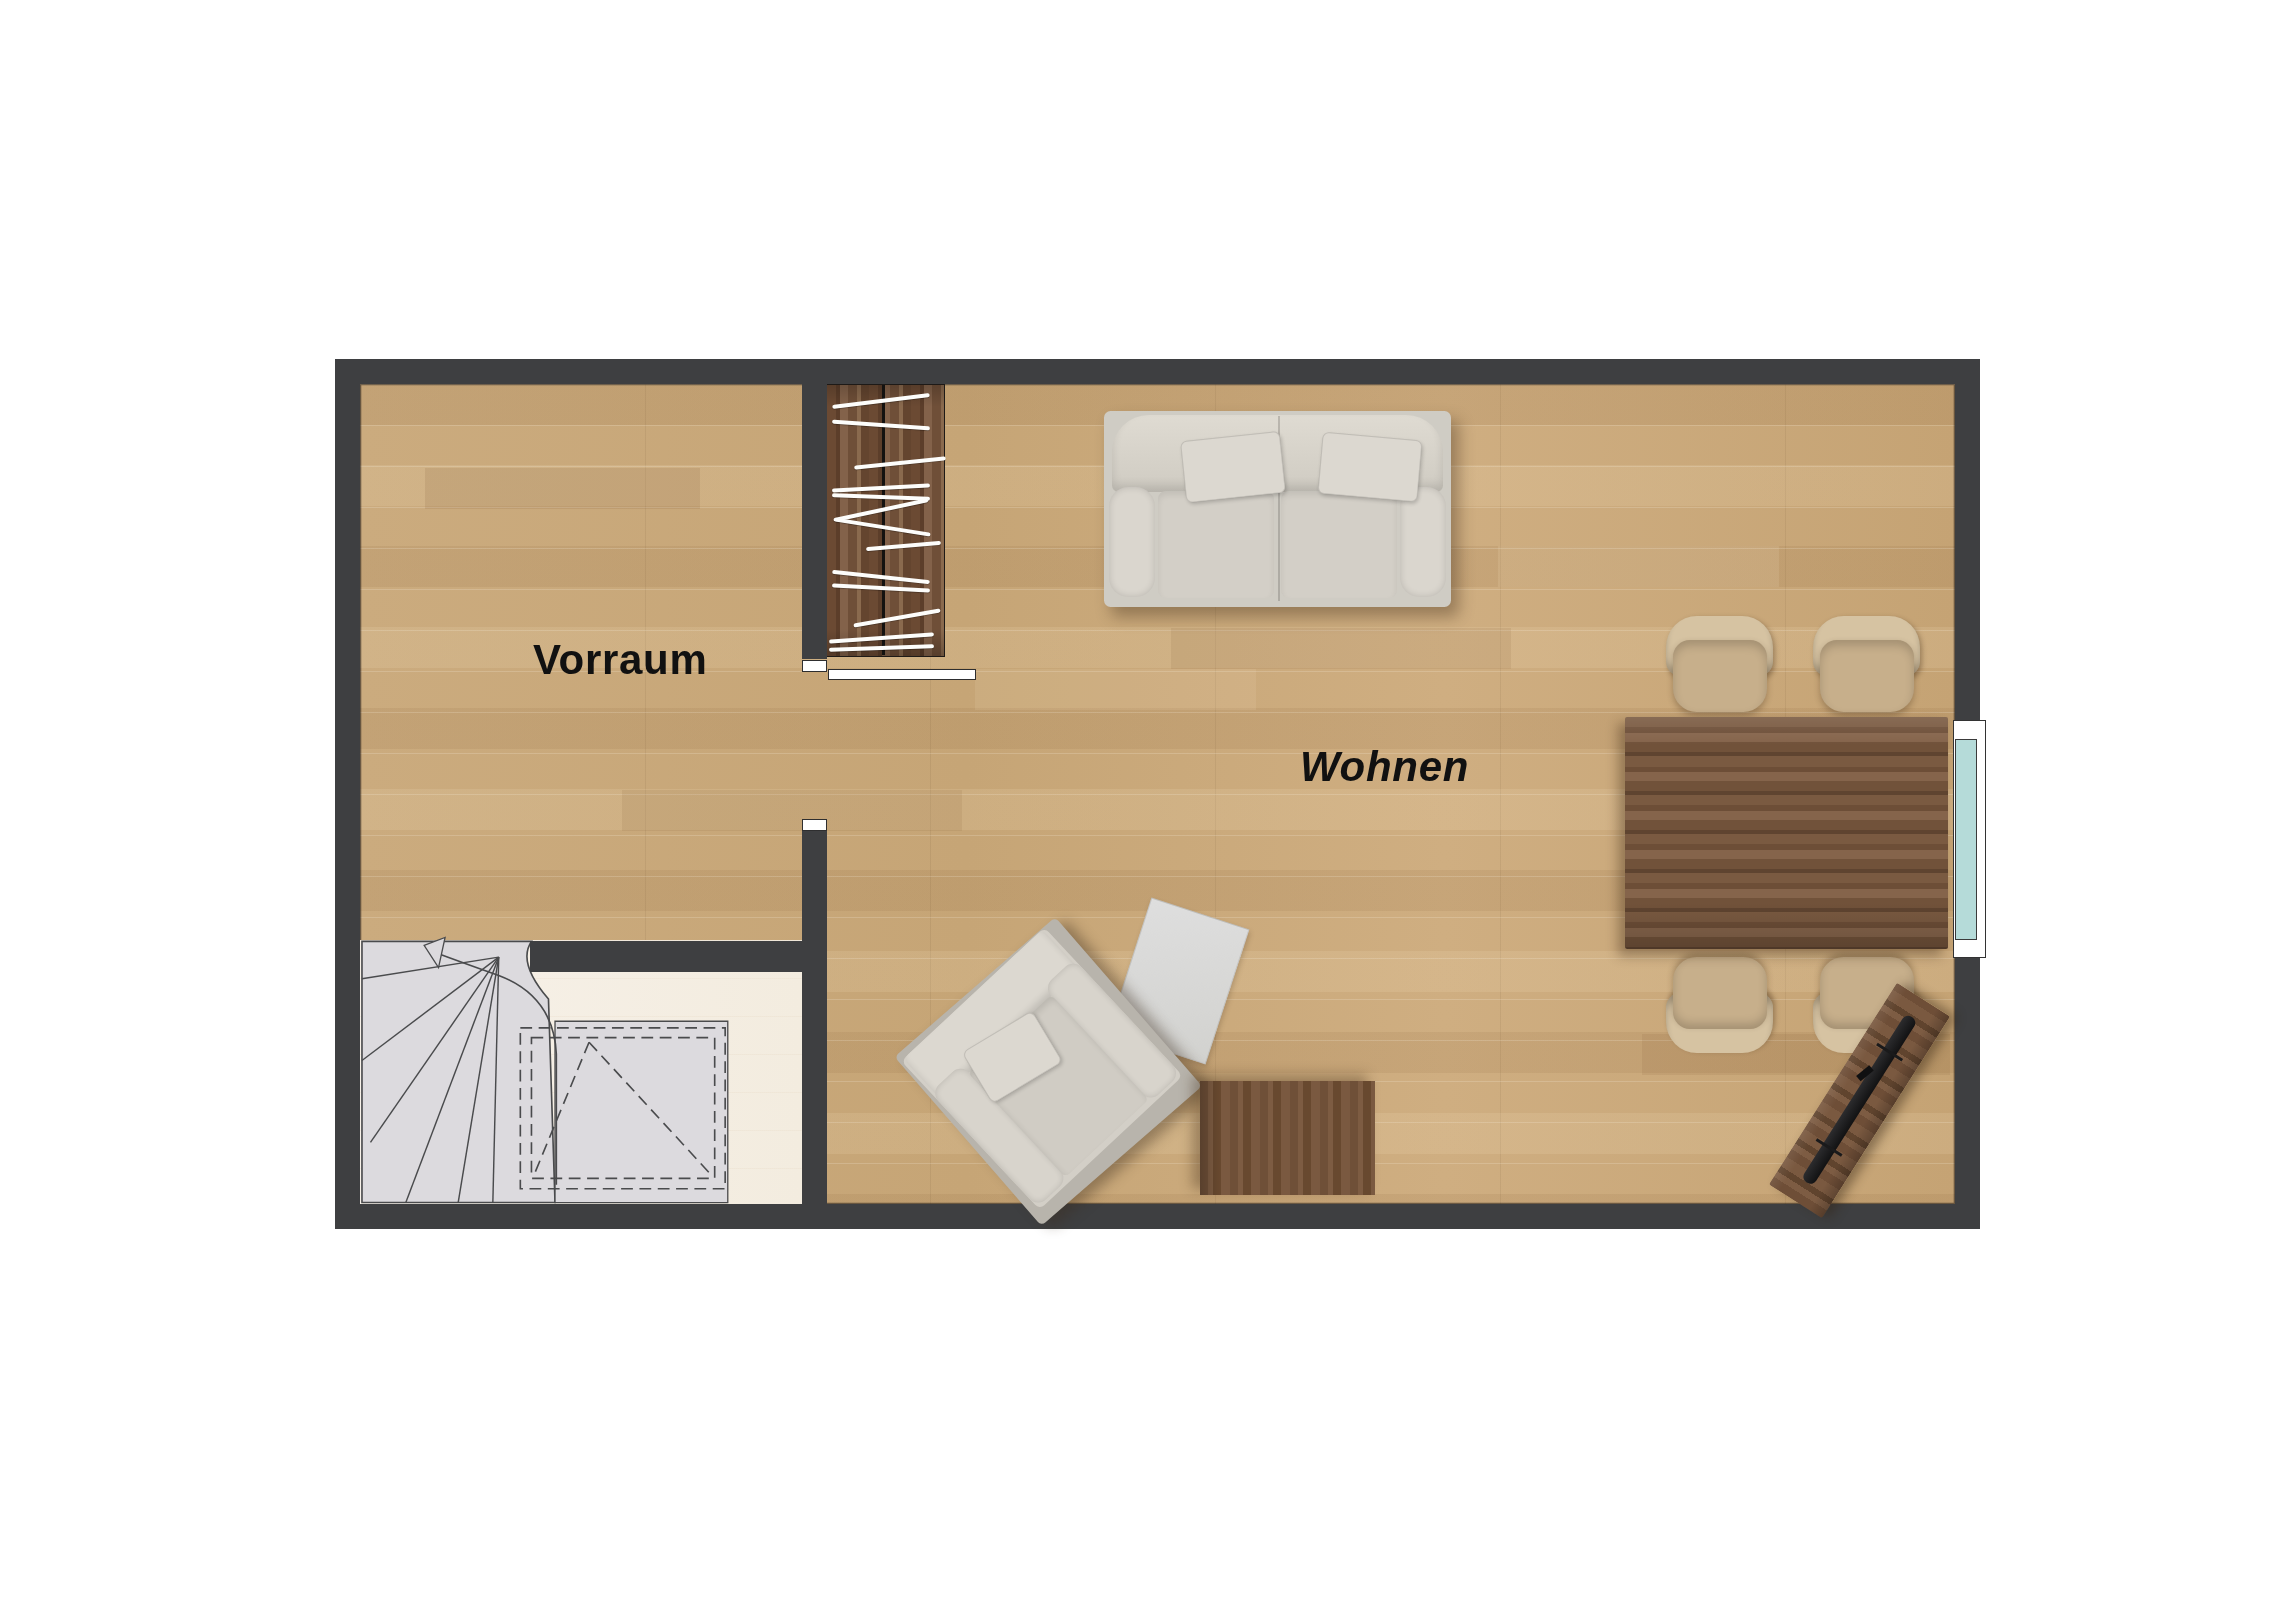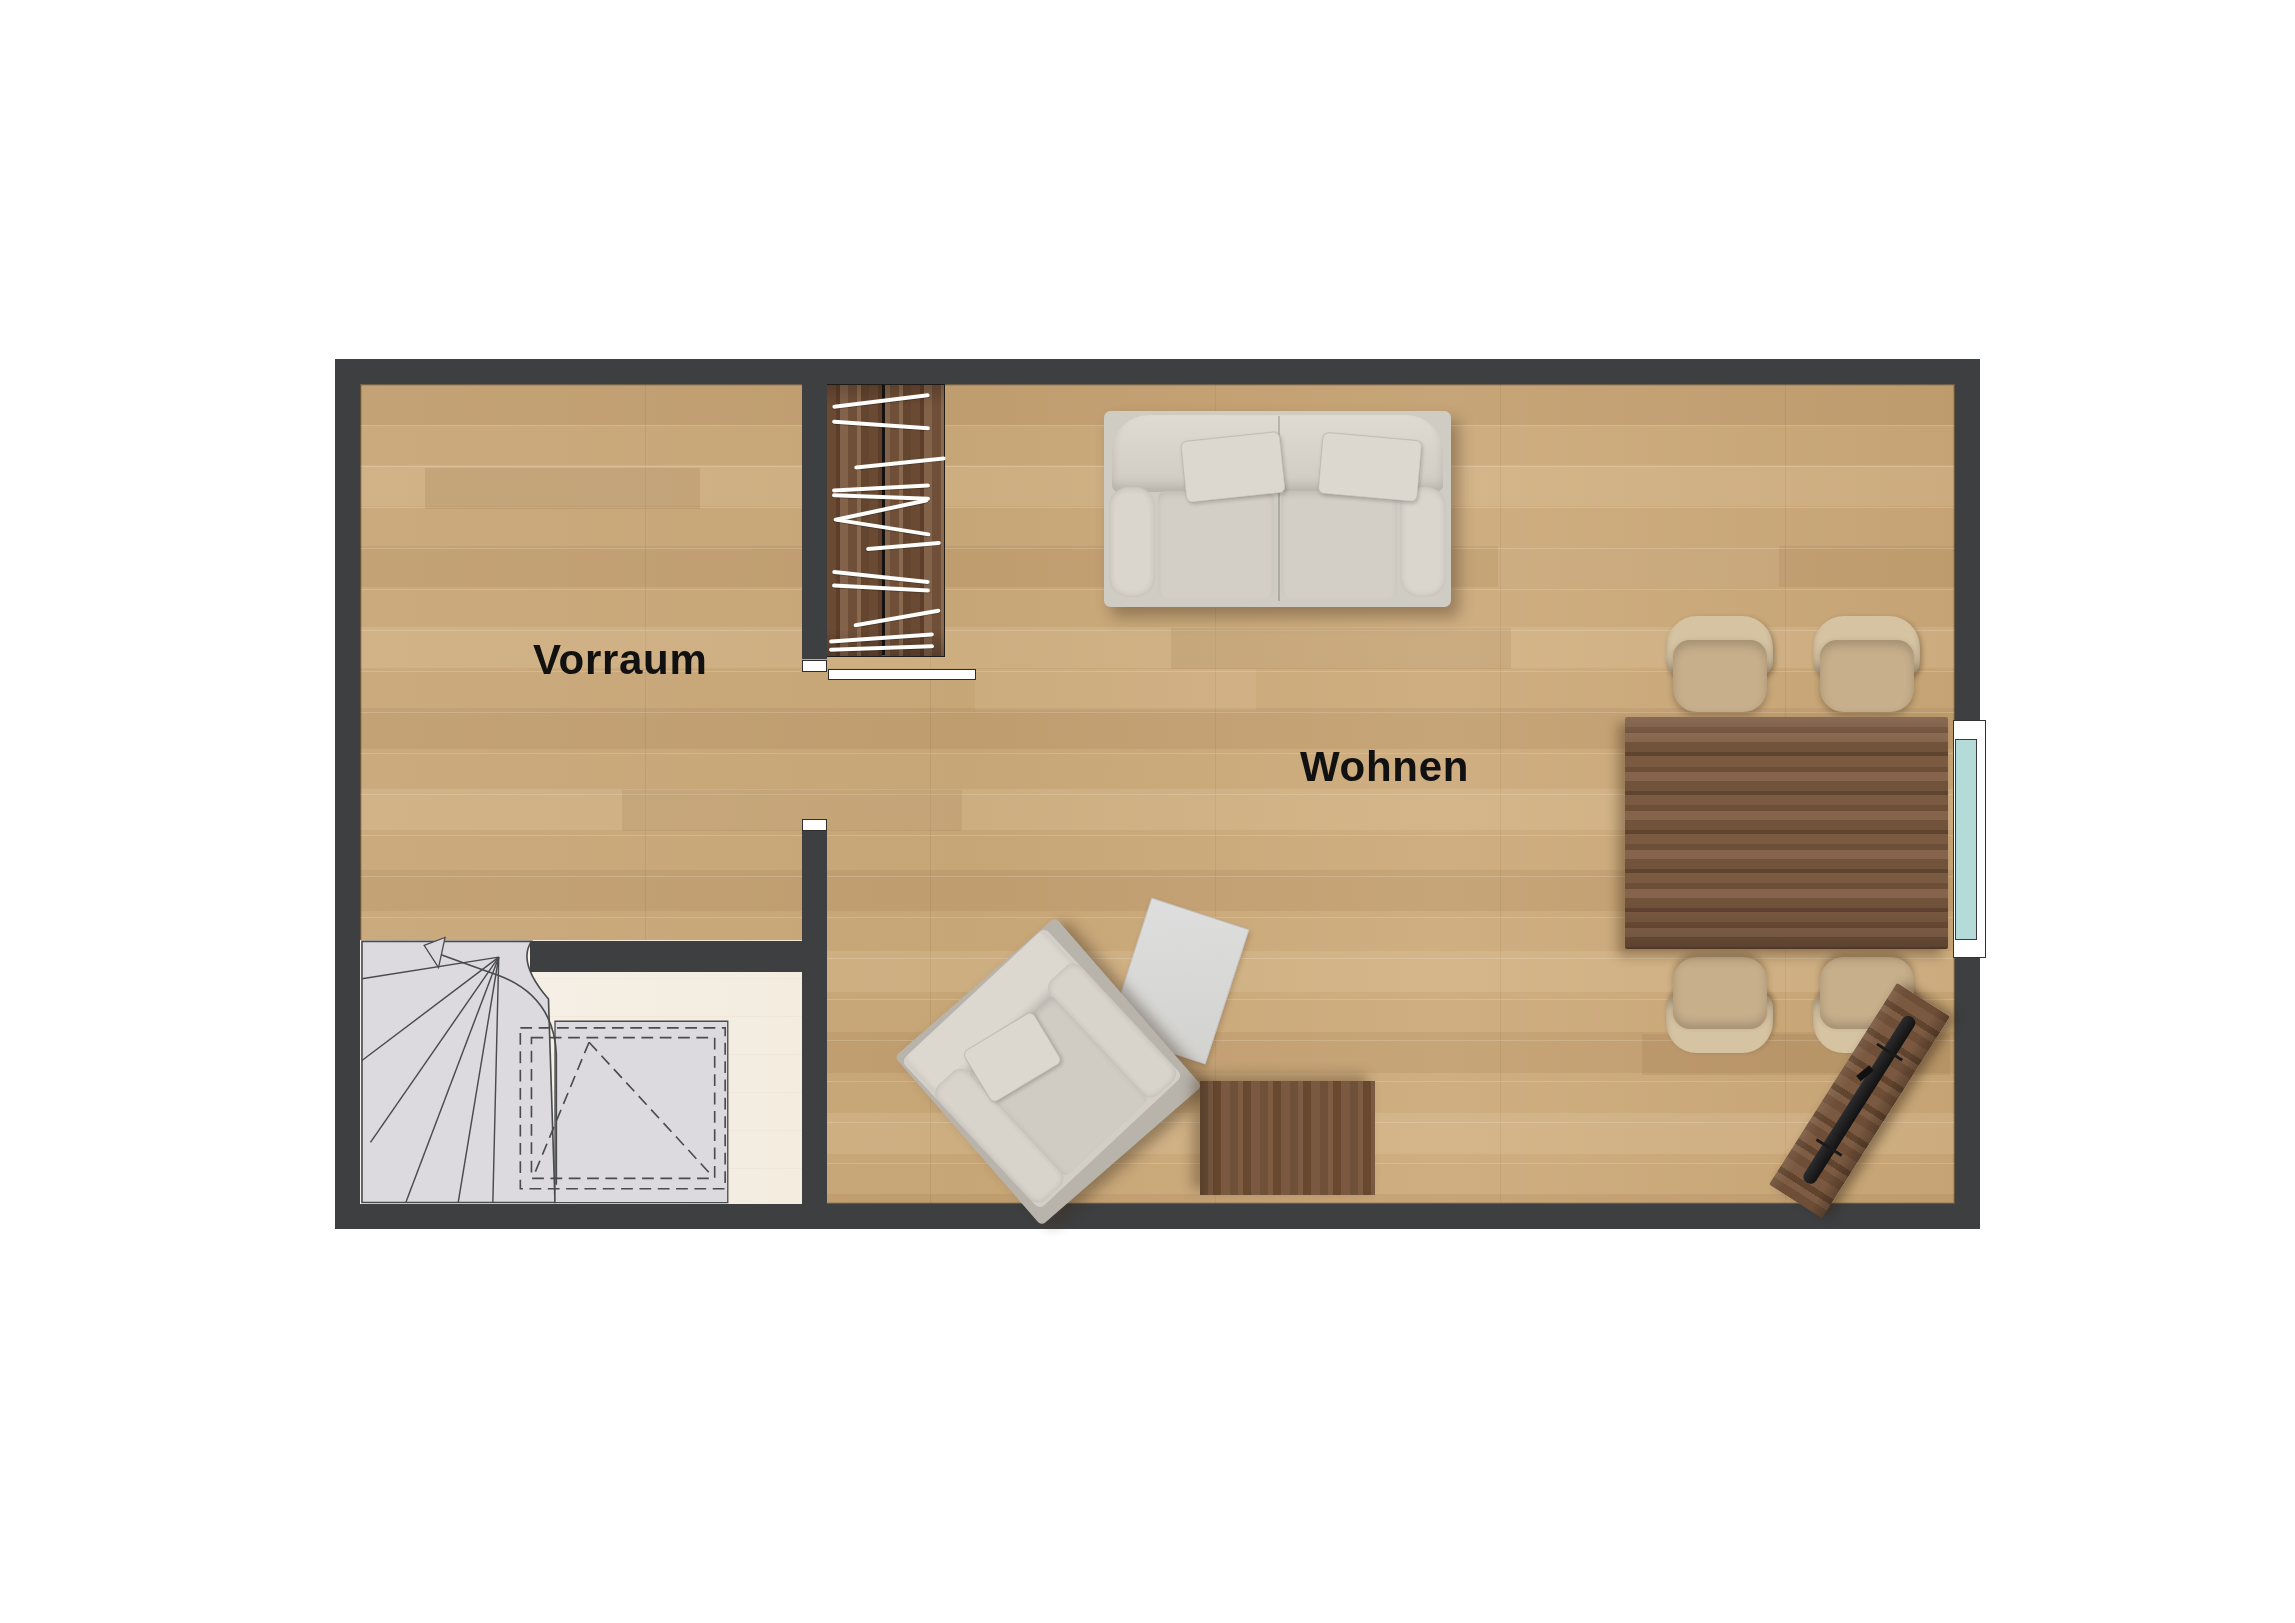--- a/index.html
+++ b/index.html
@@ -231,16 +231,16 @@
   <div class="abs wall-cap" style="left:802px;top:819px;width:25px;height:11.8px;"></div>
   <div class="abs wall" style="left:802px;top:831px;width:25px;height:373px;"></div>
   <div class="abs wall" style="left:530px;top:941px;width:296px;height:31px;"></div>
 
   <div class="abs door-leaf"></div>
 
   <div class="abs window-frame"></div>
   <div class="abs window-glass"></div>
 
   <div class="abs room-label" style="left:533px;top:636px;">Vorraum</div>
-  <div class="abs room-label" style="left:1300px;top:743px;">Wohnen</div>
+  <div class="abs room-label" style="left:1300px;top:743px;font-style:italic;">Wohnen</div>
 
 </div>
 
 
 </body></html>

